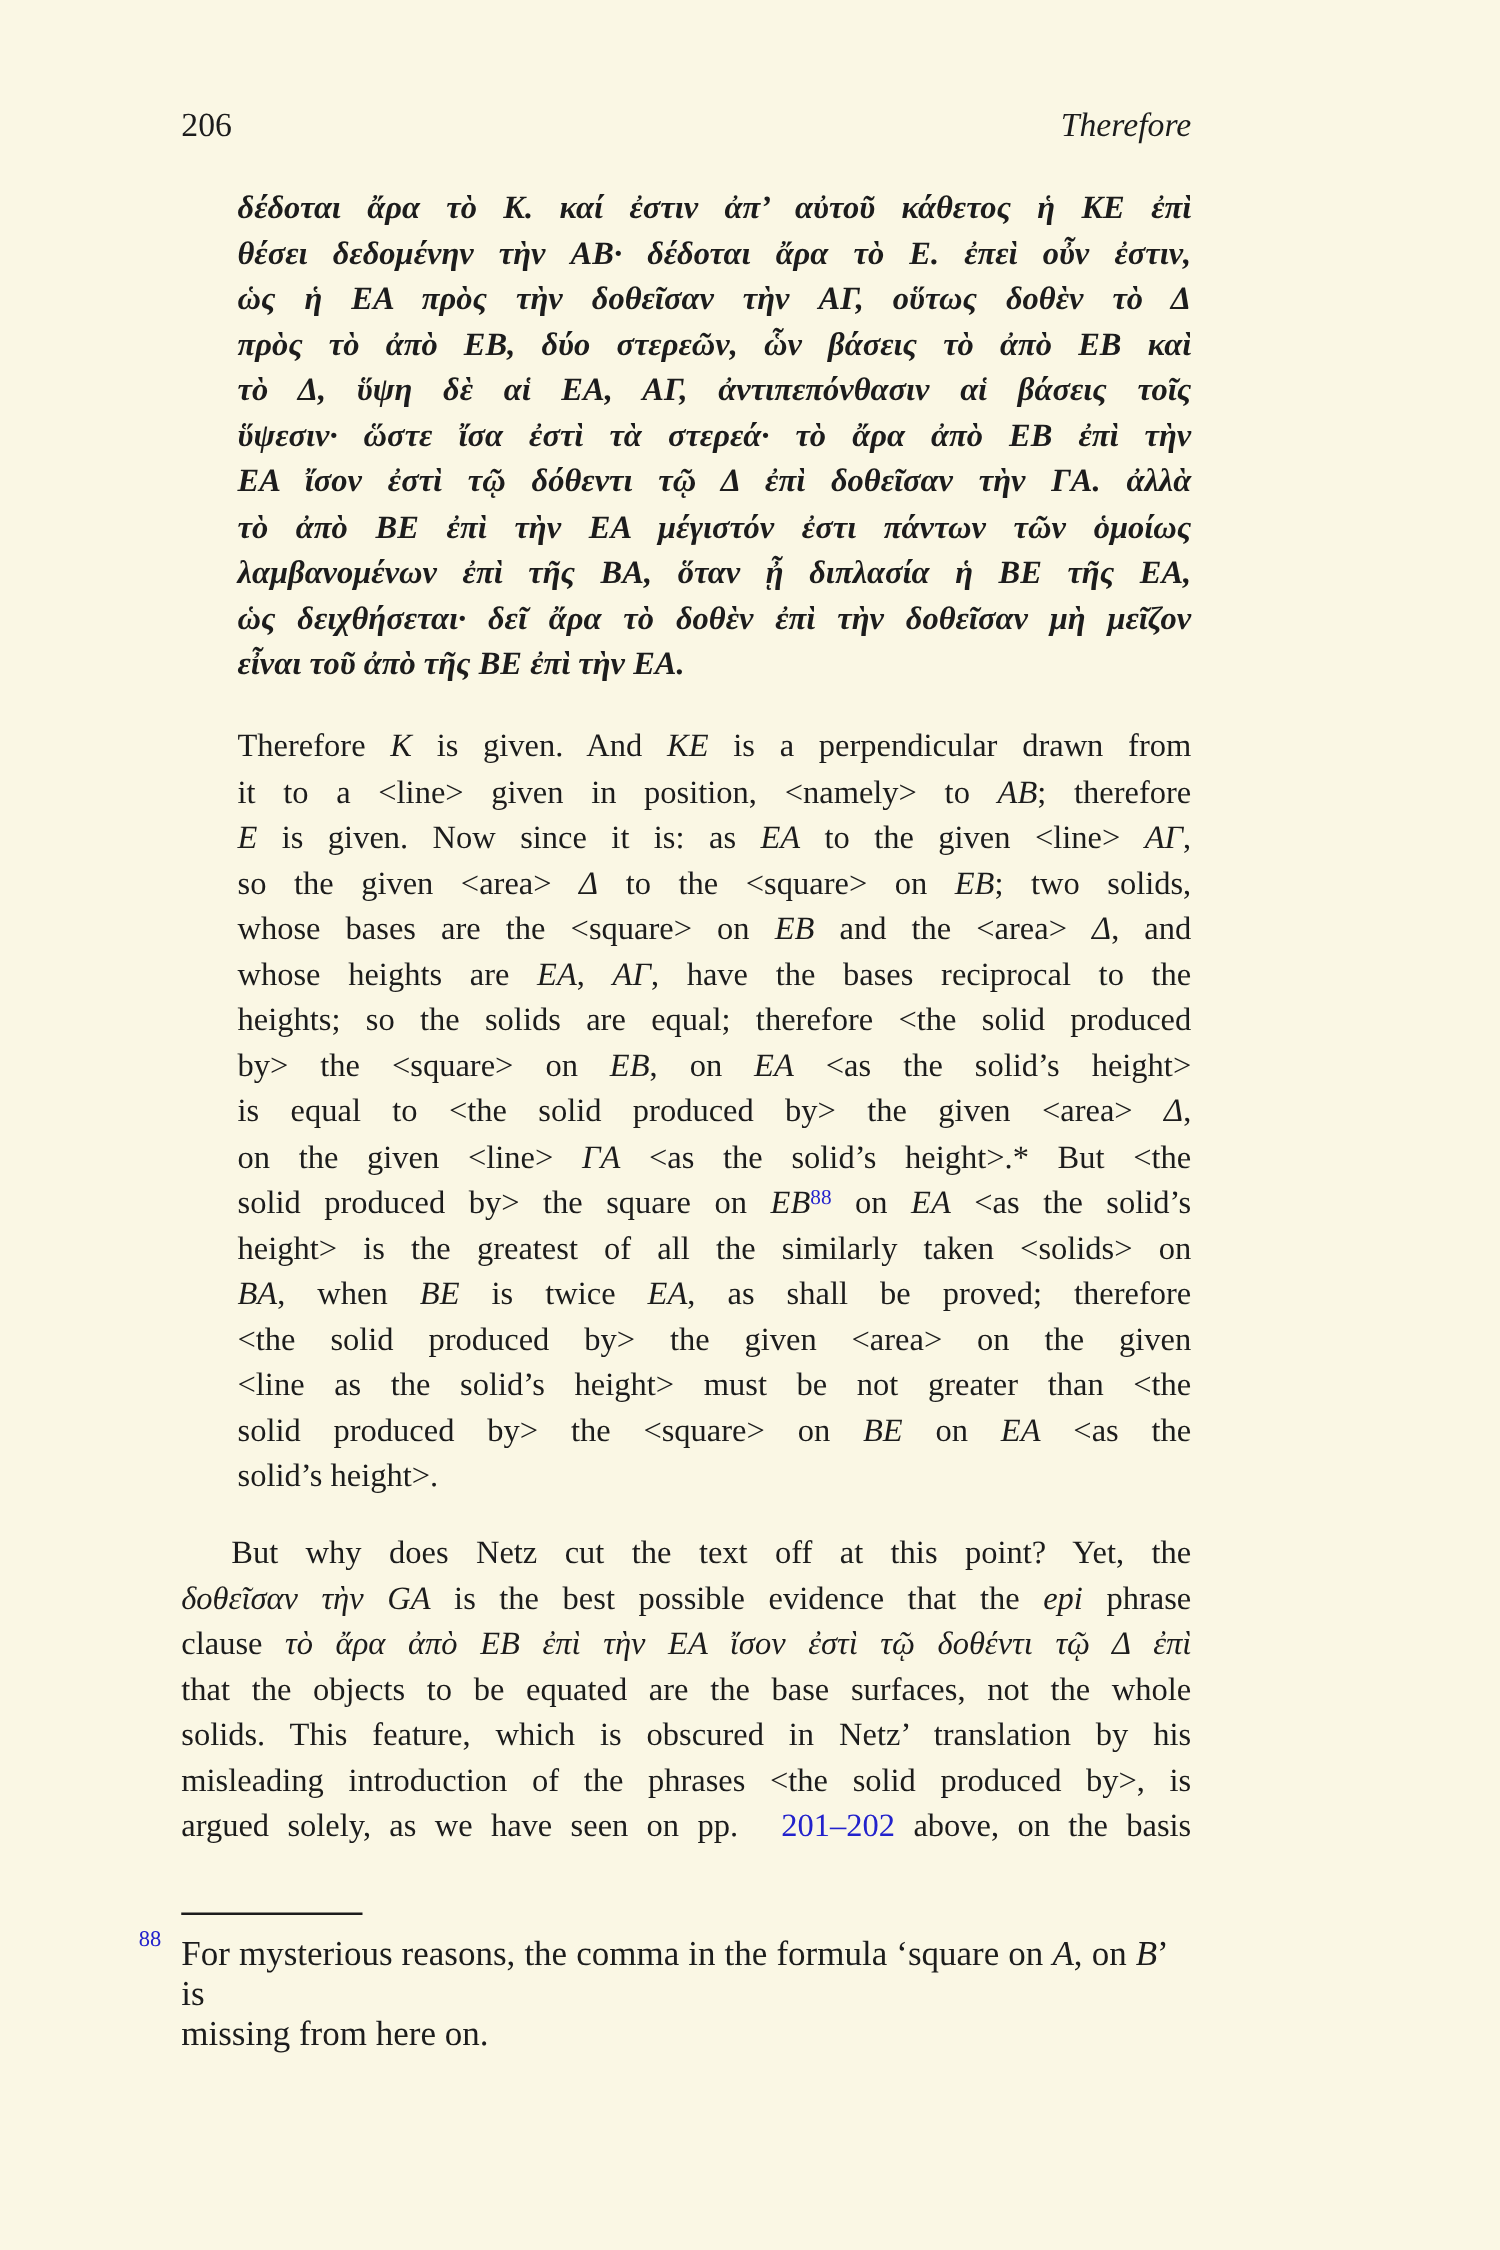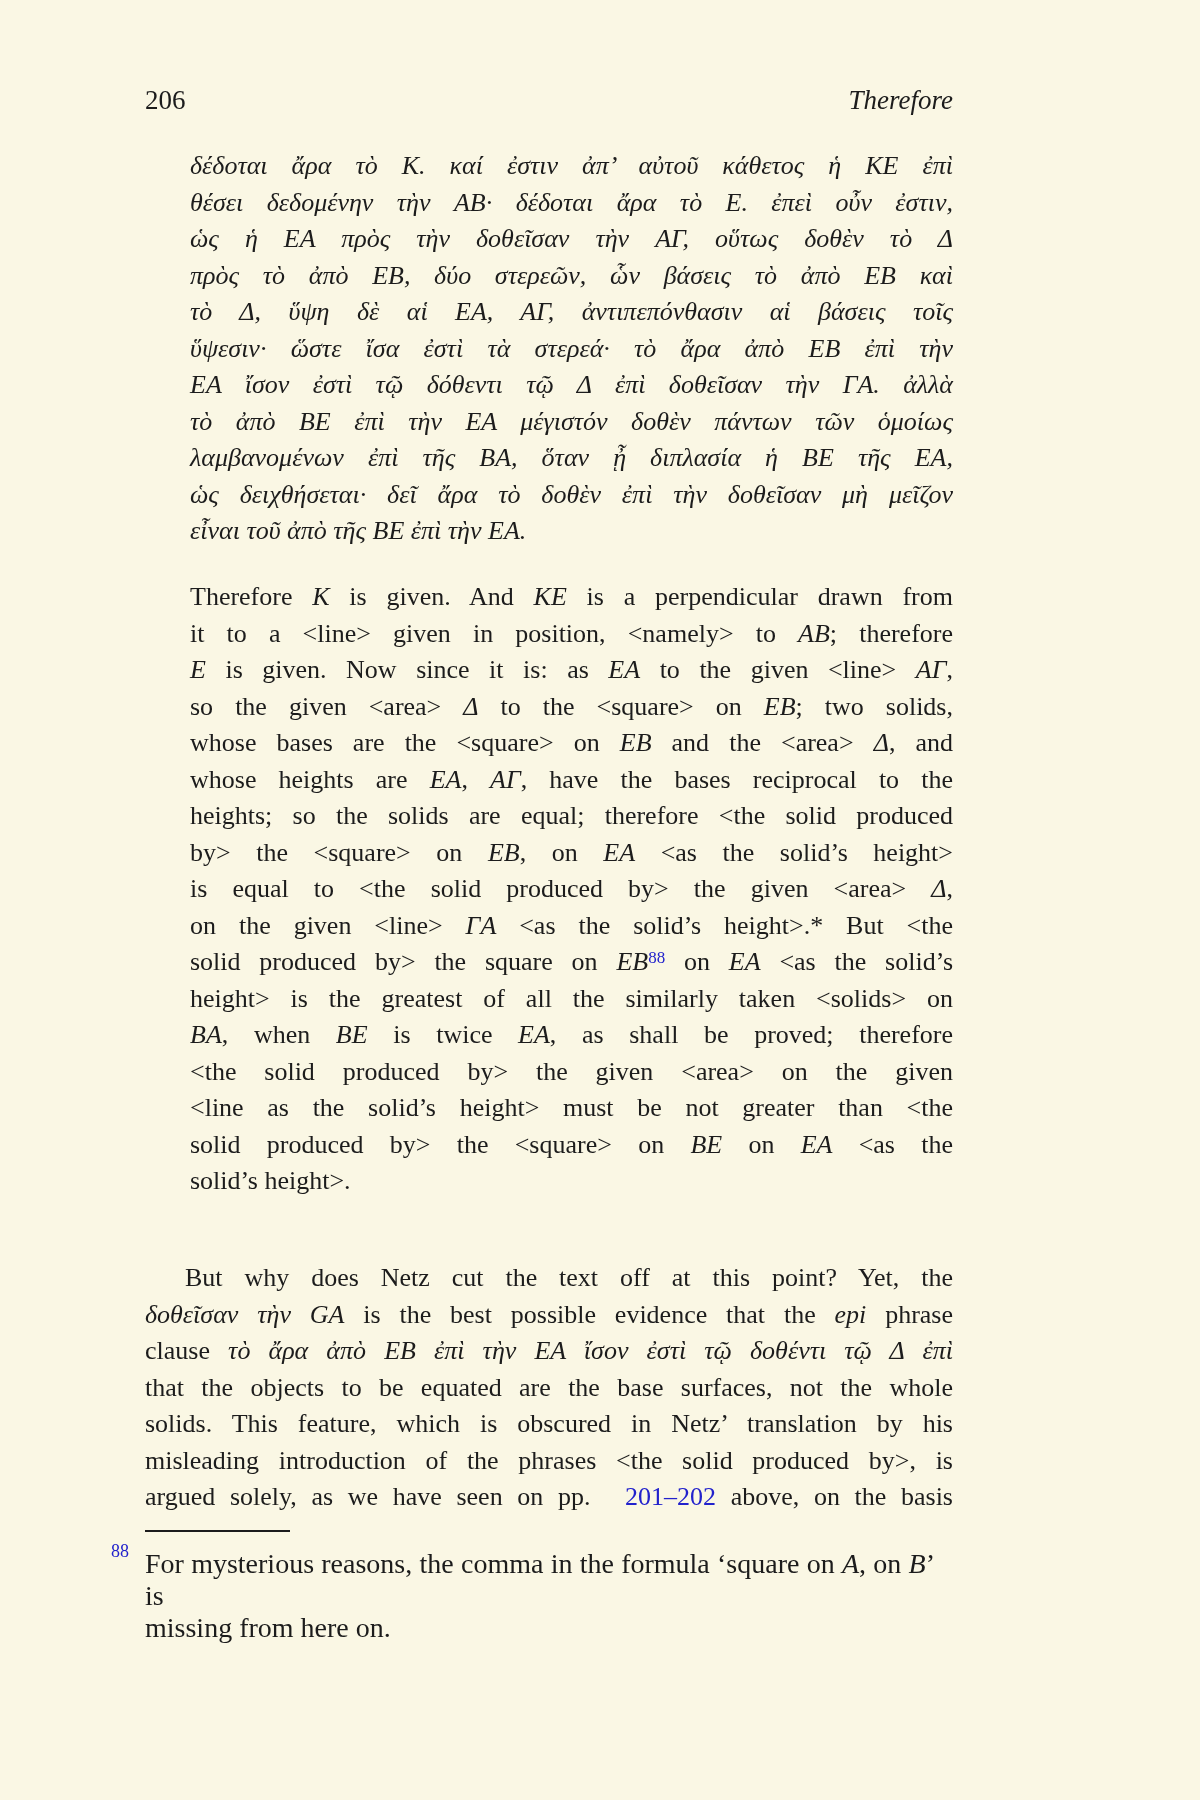--- a/index.html
+++ b/index.html
@@ -20,22 +20,22 @@
   .textblock { position:absolute; }
   .block-greek   { top:148px;  left:190px; width:763px; }
   .block-transl  { top:579px;  left:190px; width:763px; }
   .block-body    { top:1224px; left:145px; width:808px; }
   .line {
     font-size:26px; line-height:36.5px;
     text-align:justify; text-align-last:justify;
     white-space:normal;
   }
   .line.last  { text-align-last:left; }
-  .line.first { text-indent:40px;margin-top:36px; }
-  .block-greek .line { font-style:italic; }
+  .line.first { text-indent:40px; }
+  .block-greek .line { font-style:italic;font-weight:bold; }
   em { font-style:italic; }
   .sup {
     color:var(--link, #2222cc);
     font-size:17px; line-height:0; vertical-align:7px;
     font-style:normal;
   }
   .link { color:var(--link, #2222cc);margin-left:20px; }
   .footnote-rule {
     position:absolute; top:1530px; left:145px; width:145px;
     border-top:2px solid var(--ink, #1c1c1c);
@@ -60,21 +60,21 @@
   </div>
 
   <div class="textblock block-greek">
       <div class="line"><span>δέδοται ἄρα τὸ K.  καί ἐστιν ἀπ’ αὐτοῦ κάθετος ἡ KE ἐπὶ</span></div>
       <div class="line"><span>θέσει δεδομένην τὴν AB· δέδοται ἄρα τὸ E.  ἐπεὶ οὖν ἐστιν,</span></div>
       <div class="line"><span>ὡς ἡ EA πρὸς τὴν δοθεῖσαν τὴν AΓ, οὕτως δοθὲν τὸ Δ</span></div>
       <div class="line"><span>πρὸς τὸ ἀπὸ EB, δύο στερεῶν, ὧν βάσεις τὸ ἀπὸ EB καὶ</span></div>
       <div class="line"><span>τὸ Δ, ὕψη δὲ αἱ EA, AΓ, ἀντιπεπόνθασιν αἱ βάσεις τοῖς</span></div>
       <div class="line"><span>ὕψεσιν· ὥστε ἴσα ἐστὶ τὰ στερεά· τὸ ἄρα ἀπὸ EB ἐπὶ τὴν</span></div>
       <div class="line"><span>EA ἴσον ἐστὶ τῷ δόθεντι τῷ Δ ἐπὶ δοθεῖσαν τὴν ΓA. ἀλλὰ</span></div>
-      <div class="line"><span>τὸ ἀπὸ BE ἐπὶ τὴν EA μέγιστόν δοθὲν πάντων τῶν ὁμοίως</span></div>
+      <div class="line"><span>τὸ ἀπὸ BE ἐπὶ τὴν EA μέγιστόν ἐστι πάντων τῶν ὁμοίως</span></div>
       <div class="line"><span>λαμβανομένων ἐπὶ τῆς BA, ὅταν ᾖ διπλασία ἡ BE τῆς EA,</span></div>
       <div class="line"><span>ὡς δειχθήσεται· δεῖ ἄρα τὸ δοθὲν ἐπὶ τὴν δοθεῖσαν μὴ μεῖζον</span></div>
       <div class="line last"><span>εἶναι τοῦ ἀπὸ τῆς BE ἐπὶ τὴν EA.</span></div>
     </div>
 
   <div class="textblock block-transl">
       <div class="line"><span>Therefore </span><em>K</em><span> is given.  And </span><em>KE</em><span> is a perpendicular drawn from</span></div>
       <div class="line"><span>it to a &lt;line&gt; given in position, &lt;namely&gt; to </span><em>AB</em><span>; therefore</span></div>
       <div class="line"><em>E</em><span> is given.  Now since it is: as </span><em>EA</em><span> to the given &lt;line&gt; </span><em>AΓ</em><span>,</span></div>
       <div class="line"><span>so the given &lt;area&gt; </span><em>Δ</em><span> to the &lt;square&gt; on </span><em>EB</em><span>; two solids,</span></div>

